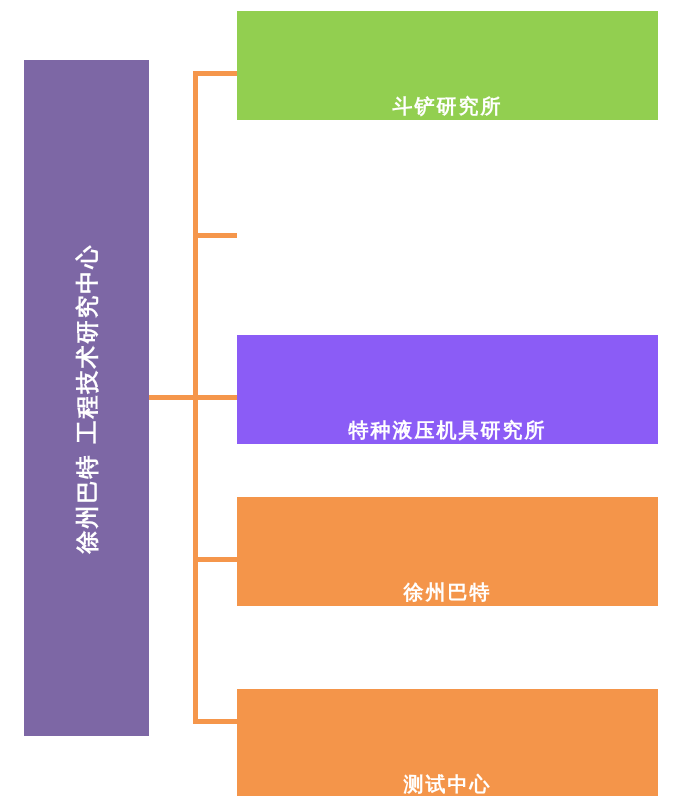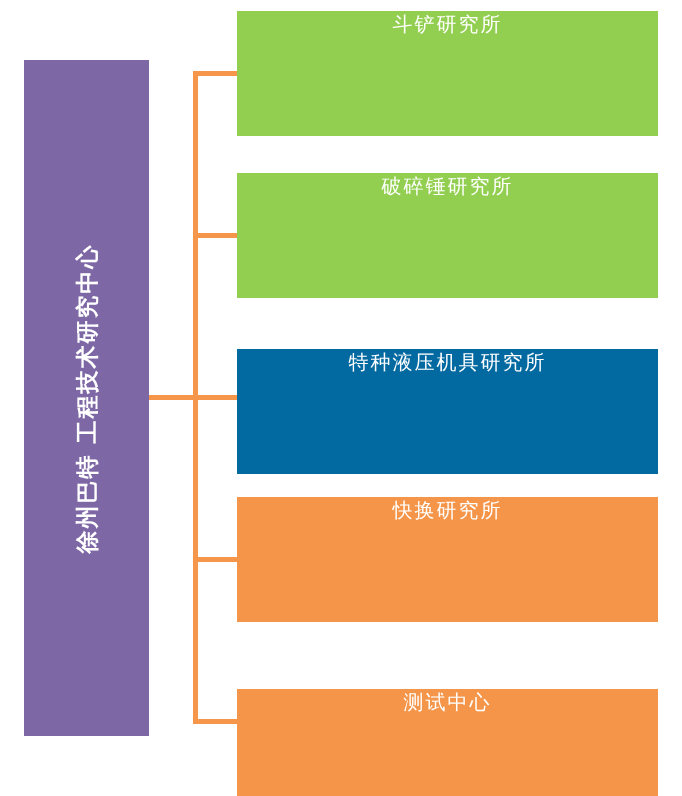--- a/index.html
+++ b/index.html
@@ -45,26 +45,26 @@
   .branch-1    { left: 193px; top: 71px;  width: 44px; }
   .branch-2    { left: 193px; top: 233px; width: 44px; }
   .branch-mid  { left: 149px; top: 395px; width: 88px; }
   .branch-4    { left: 193px; top: 557px; width: 44px; }
   .branch-5    { left: 193px; top: 719px; width: 44px; }
   
   .child-node {
     position: absolute;
     left: 237px;
     width: 421px;
-    height: 125px;
+    height: 109px;
     display: flex;
-    align-items: flex-start;
+    align-items: flex-end;
     justify-content: center;
     color: #ffffff;
-    font-weight: normal;
+    font-weight: bold;
     font-size: 20px;
     letter-spacing: 2px;
   }
   .node-1 { top: 11px;  }
   .node-2 { top: 173px; }
   .node-3 { top: 335px; }
   .node-4 { top: 497px; }
   .node-5 { top: 659px; margin-top: 30px; }
 </style>
 </head>
@@ -80,29 +80,26 @@
   <div class="connector branch branch-1" style="background-color: rgb(245, 150, 75);"></div>
   <div class="connector branch branch-2" style="background-color: rgb(245, 150, 75);"></div>
   <div class="connector branch branch-mid" style="background-color: rgb(245, 150, 75);"></div>
   <div class="connector branch branch-4" style="background-color: rgb(245, 150, 75);"></div>
   <div class="connector branch branch-5" style="background-color: rgb(245, 150, 75);"></div>
 
   <div class="child-node node-1" style="background-color: rgb(146, 207, 80);">
     <span>斗铲研究所</span>
   </div>
 
-  <div class="child-node node-2" style="background-color: rgb(146, 207, 80);">
-    <span>破碎锤研究所</span>
-  </div>
 
-  <div class="child-node node-3" style="background-color: #0369a1; margin-top: 14px;">
+  <div class="child-node node-3" style="background-color: #8b5cf6;">
     <span>特种液压机具研究所</span>
   </div>
 
   <div class="child-node node-4" style="background-color: rgb(244, 149, 74);">
-    <span>快换研究所</span>
+    <span>徐州巴特</span>
   </div>
 
   <div class="child-node node-5" style="background-color: rgb(244, 149, 74);">
     <span>测试中心</span>
   </div>
 
 </div>
 
 </body></html>

